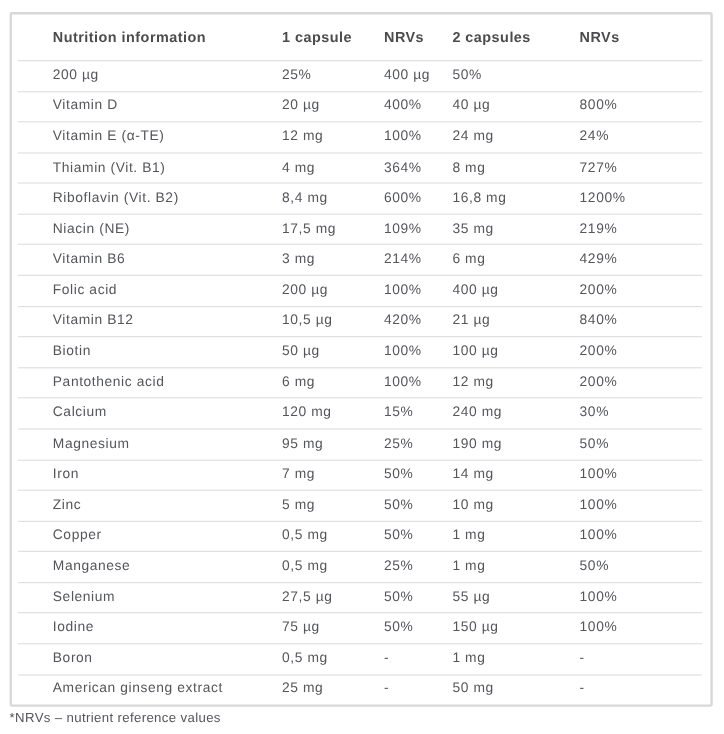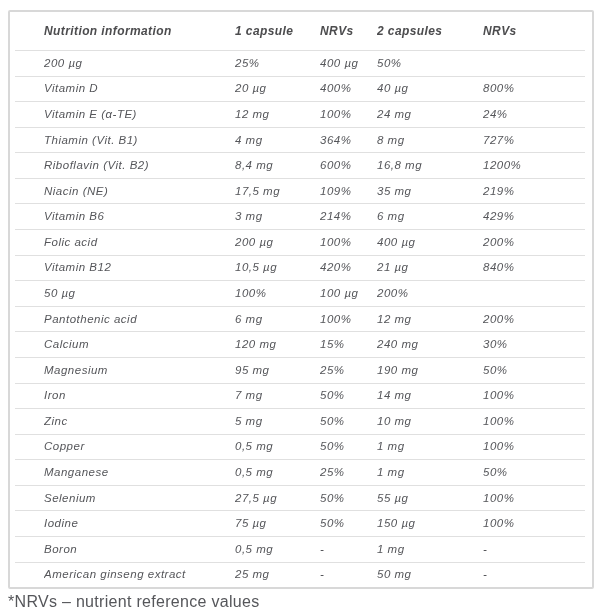--- a/index.html
+++ b/index.html
@@ -29,21 +29,20 @@
   .row {
     display: grid;
     grid-template-columns: 191px 85px 57px 106px 1fr;
     align-items: center;
     padding-left: 34px;
     position: relative;
     color: var(--text, #55565a);
     font-size: 11.5px;
     letter-spacing: 0.5px;
     white-space: nowrap;
-    font-style: italic;
   }
   .row.header {
     height: 38px;
     font-weight: bold;
     font-size: 12px;
     letter-spacing: 0.4px;
     color: var(--header-text, #4c4c4e);
   }
   .tbody {
     position: absolute;
@@ -66,21 +65,21 @@
     height: 1px;
     background: var(--divider, #e0e0e0);
   }
   .cell {
     overflow: hidden;
   }
   .footnote {
     position: absolute;
     left: 8px;
     top: 593px;
-    font-size: 16px;
+    font-size: 11px;
     letter-spacing: 0.3px;
     color: var(--text, #55565a);
   }
 </style>
 </head>
 <body>
 
 <div class="page">
   <div class="card">
     <div class="row header">
@@ -157,20 +156,21 @@
 
   <div class="row">
     <div class="cell">Vitamin B12</div>
     <div class="cell">10,5 µg</div>
     <div class="cell">420%</div>
     <div class="cell">21 µg</div>
     <div class="cell">840%</div>
   </div>
 
   <div class="row">
+    <div class="cell">Biotin</div>
     <div class="cell">50 µg</div>
     <div class="cell">100%</div>
     <div class="cell">100 µg</div>
     <div class="cell">200%</div>
   </div>
 
   <div class="row">
     <div class="cell">Pantothenic acid</div>
     <div class="cell">6 mg</div>
     <div class="cell">100%</div>

